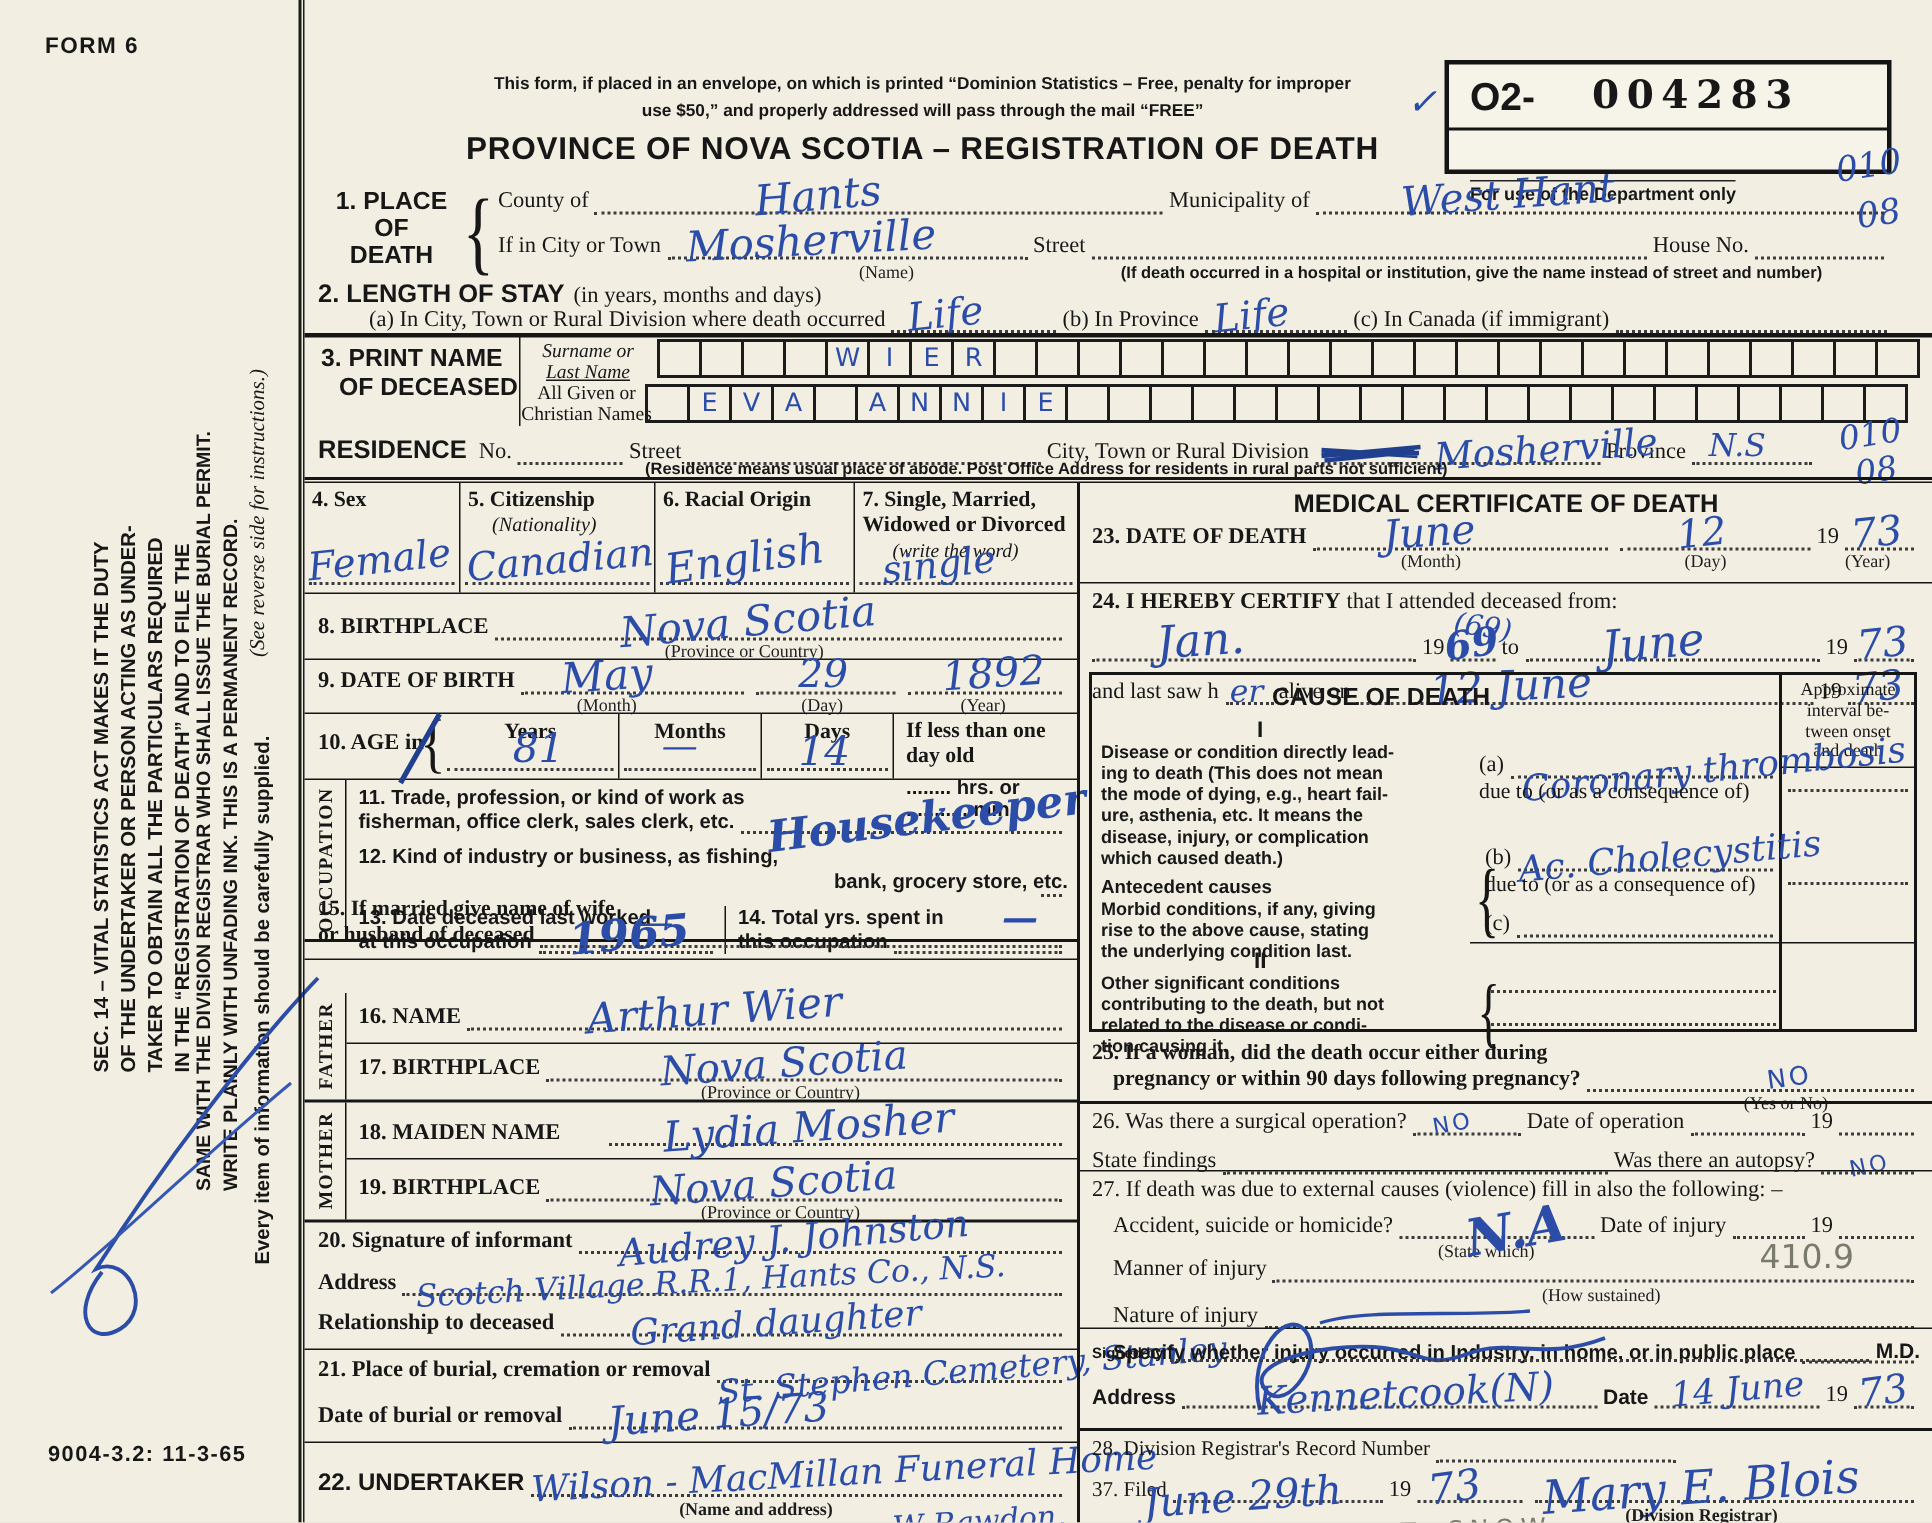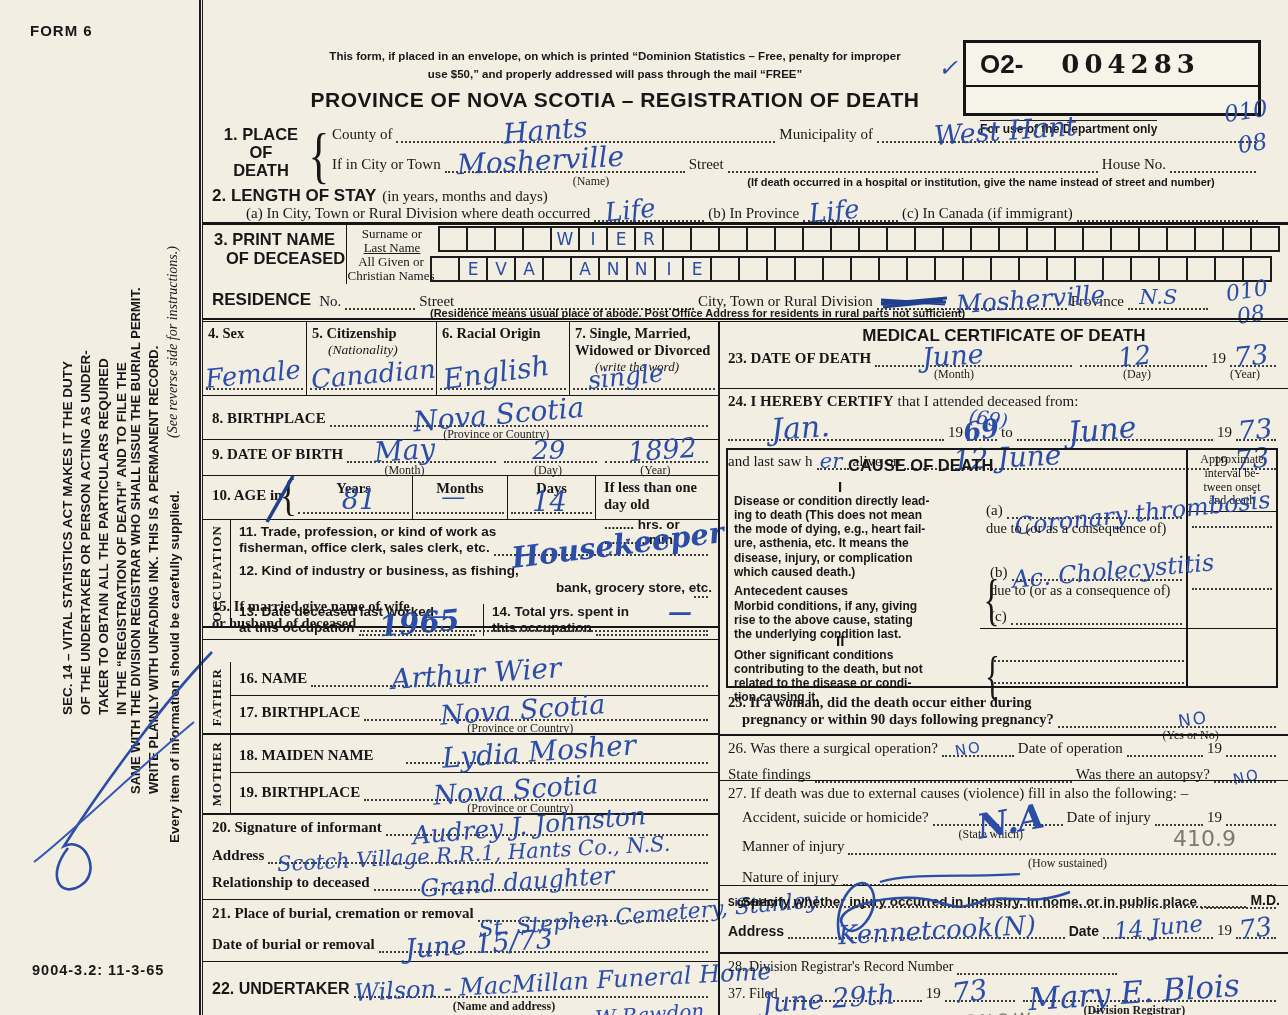--- a/index.html
+++ b/index.html
@@ -122,21 +122,21 @@
     <span class="lbl">(c) In Canada (if immigrant)</span>
     <span class="dot" style="flex:1;"></span>
   </div>
 
   <div class="abs" style="left:203px;top:222px;right:0;height:64px;border-top:3px solid #161616;"></div>
   <div class="abs sans b" style="left:214px;top:230px;font-size:16.5px;line-height:1.15;">
     <div>3. PRINT NAME</div>
     <div style="padding-left:12px;">OF DECEASED</div>
   </div>
   <div class="abs" style="left:346px;top:224px;height:60px;border-left:1.5px solid #161616;"></div>
-  <div class="abs" style="left:350px;top:227px;width:84px;text-align:center;font-size:13px;line-height:1.1;">
+  <div class="abs" style="left:350px;top:227px;width:84px;text-align:center;font-size:13px;line-height:1.1;font-style:italic;">
     <div>Surname or</div>
     <div style="text-decoration:underline;">Last Name</div>
   </div>
   <div class="abs" style="left:346px;top:255px;width:90px;text-align:center;font-size:13px;line-height:1.1;">
     <div>All Given or</div>
     <div>Christian Names</div>
   </div>
   <div class="lb-row" style="left:438px;top:226px;">
       <span class="cell"></span>
       <span class="cell"></span>

